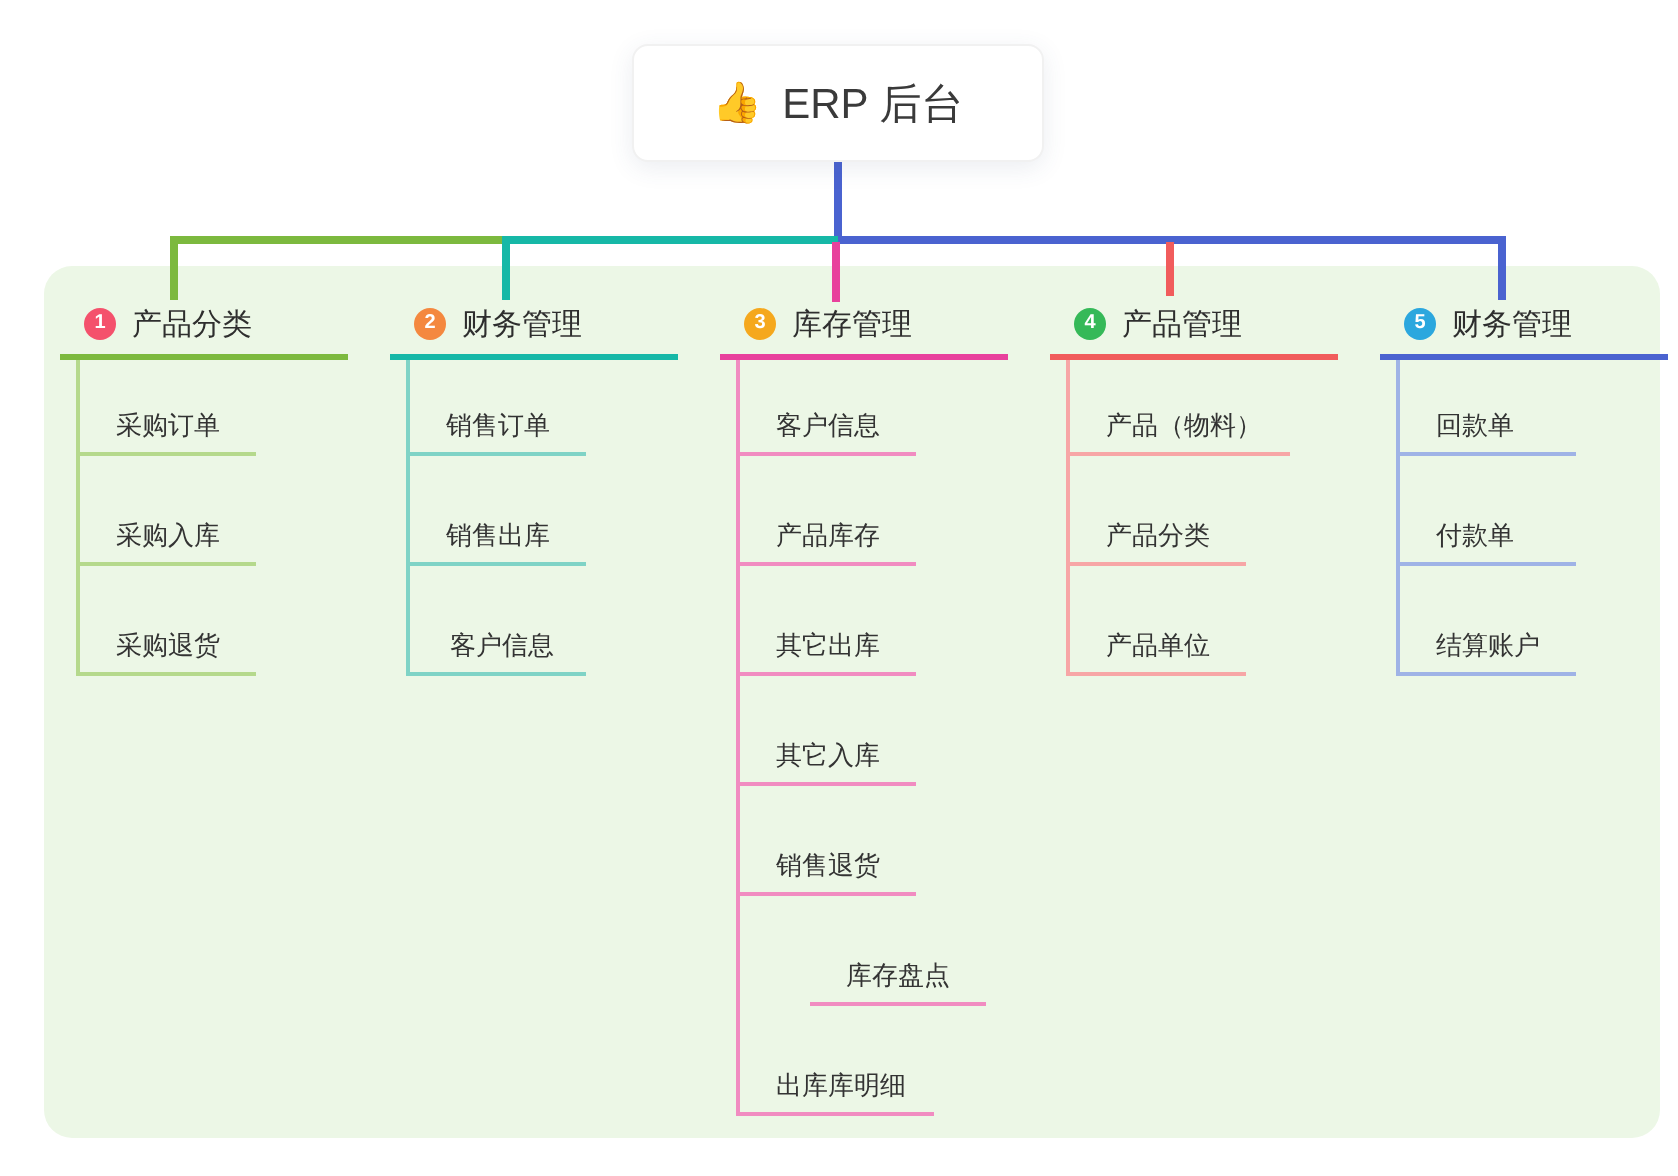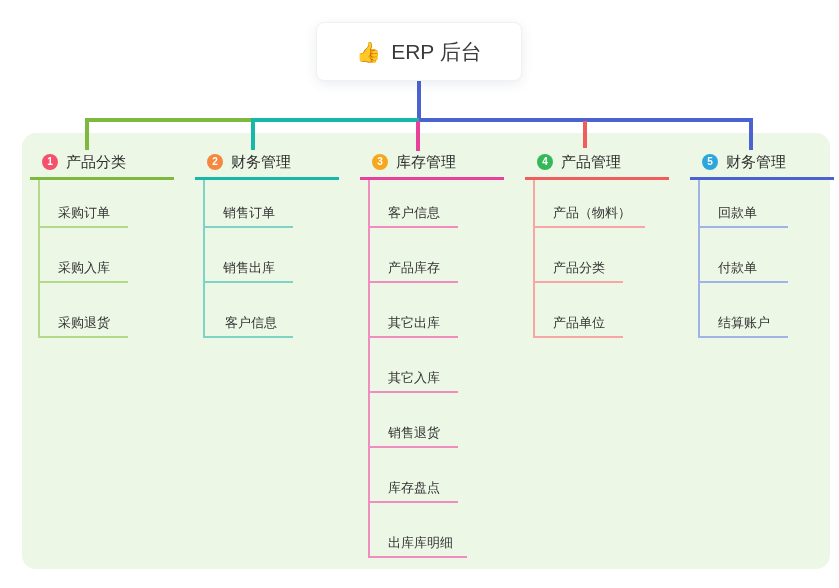--- a/index.html
+++ b/index.html
@@ -95,21 +95,21 @@
         <div class="branch-header" style="border-bottom-color: rgb(232, 65, 156);">
           <span class="badge" style="background: rgb(245, 168, 29);">3</span>
           <span class="branch-label">库存管理</span>
         </div>
         <div class="children" style="border-left-color: rgb(241, 140, 193);">
           <div class="sub-item" style="border-bottom-color: rgb(241, 140, 193);">客户信息</div>
           <div class="sub-item" style="border-bottom-color: rgb(241, 140, 193);">产品库存</div>
           <div class="sub-item" style="border-bottom-color: rgb(241, 140, 193);">其它出库</div>
           <div class="sub-item" style="border-bottom-color: rgb(241, 140, 193);">其它入库</div>
           <div class="sub-item" style="border-bottom-color: rgb(241, 140, 193);">销售退货</div>
-          <div class="sub-item" style="border-bottom-color: rgb(241, 140, 193);">库存盘点</div>
+          <div class="sub-item" style="border-bottom-color: rgb(241, 140, 193); margin-left: 35px;">库存盘点</div>
           <div class="sub-item" style="border-bottom-color: rgb(241, 140, 193);">出库库明细</div>
         </div>
       </div>
       <div class="branch-col" style="left: 525px;">
         <div class="branch-header" style="border-bottom-color: rgb(241, 92, 92);">
           <span class="badge" style="background: rgb(53, 185, 88);">4</span>
           <span class="branch-label">产品管理</span>
         </div>
         <div class="children" style="border-left-color: rgb(247, 166, 166);">
           <div class="sub-item" style="border-bottom-color: rgb(247, 166, 166);">产品（物料）</div>

